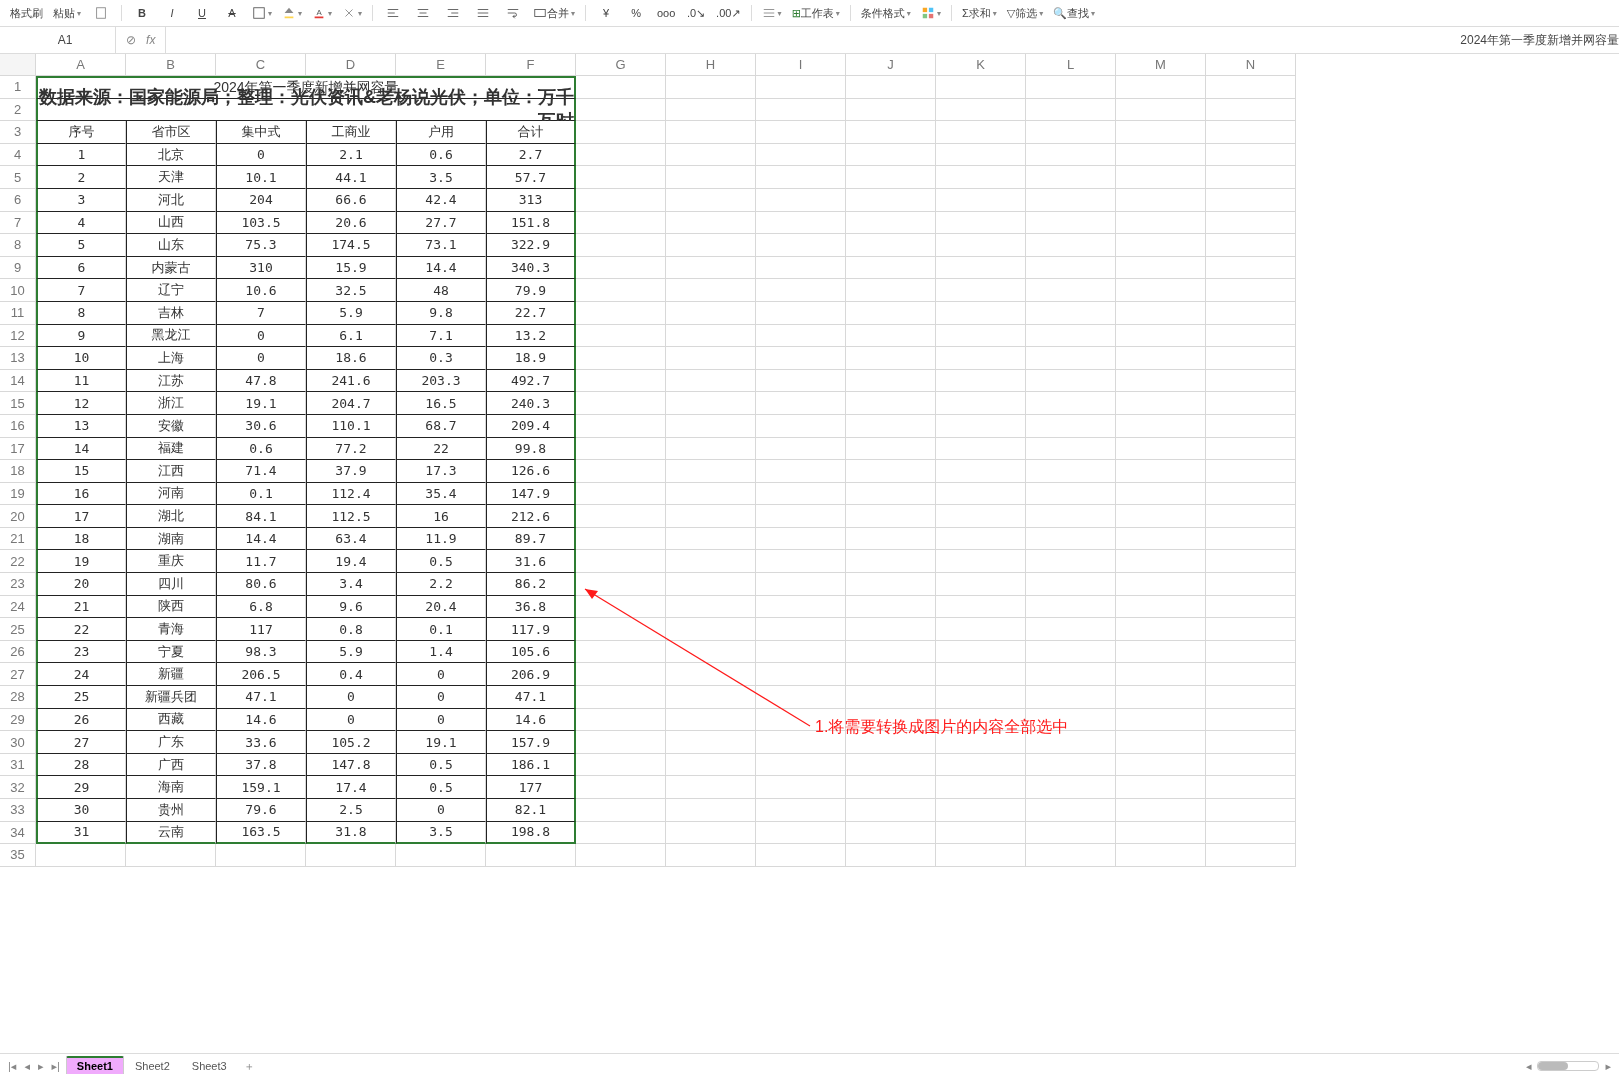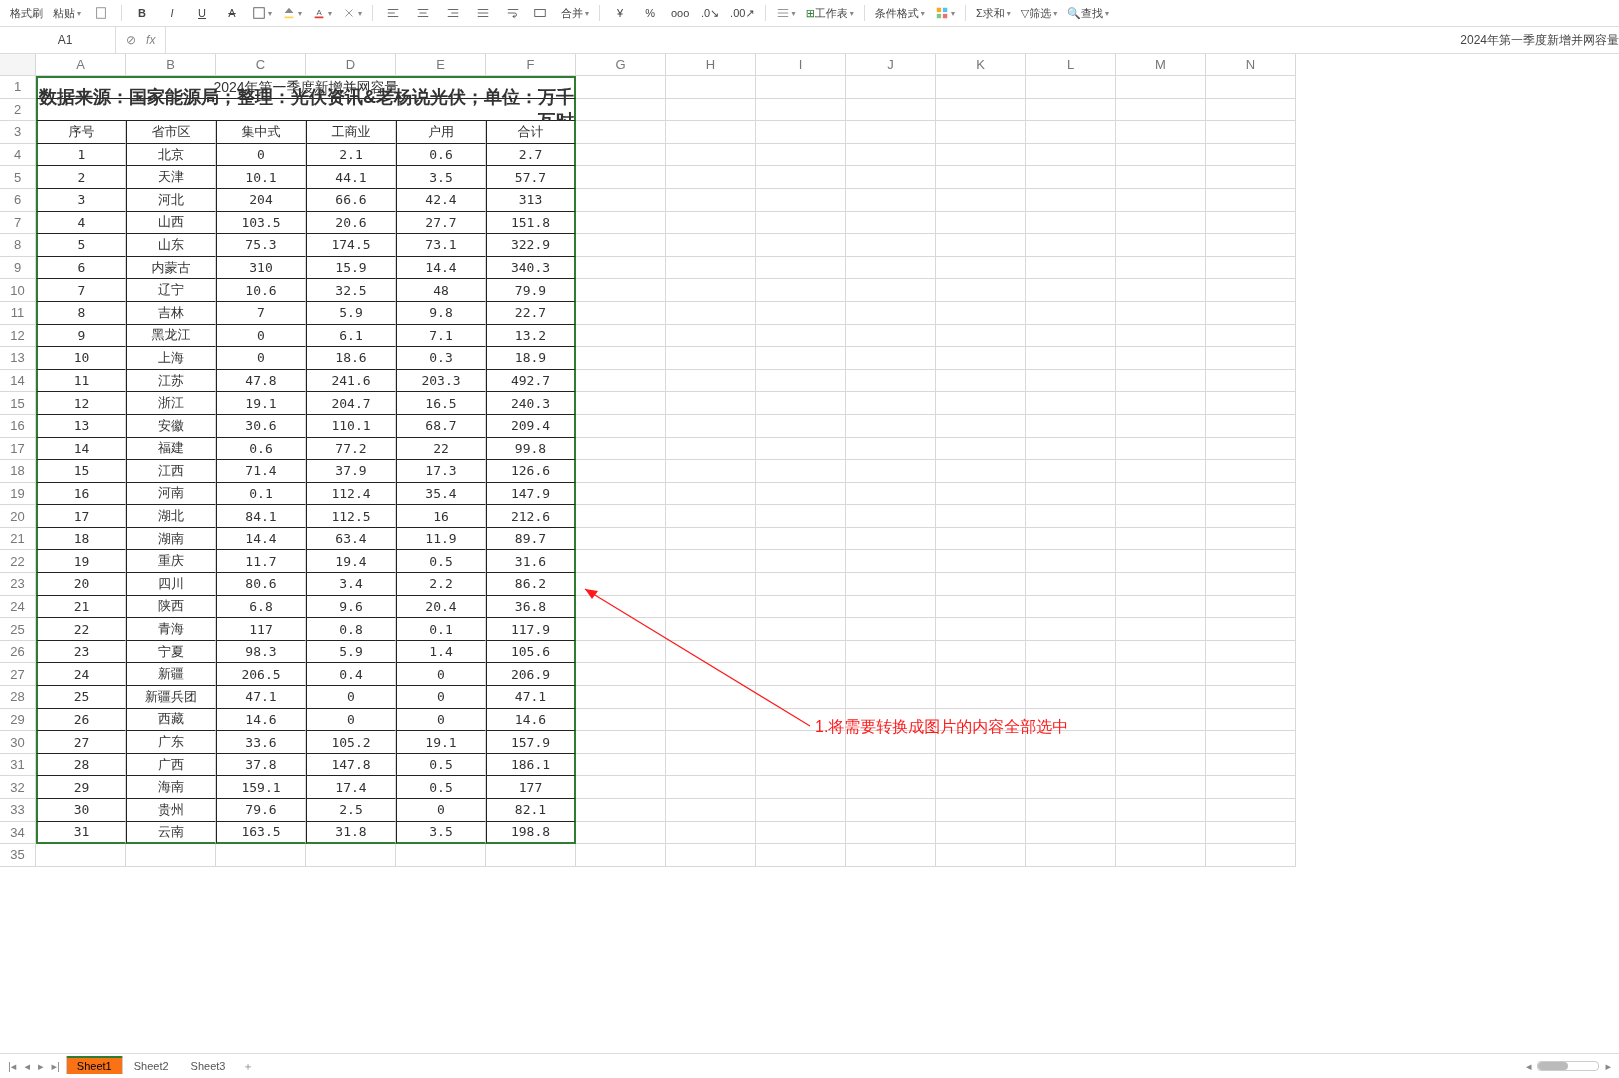--- a/index.html
+++ b/index.html
@@ -44,21 +44,21 @@
   .tbl-left{border-left:1px solid #222;}
   .tbl-right{border-right:1px solid #222;}
   .tbl-bottom{border-bottom:1px solid #222;}
   
   .anno{position:absolute;pointer-events:none;}
   .anno-text{position:absolute;color:#ff1a1a;font-size:16px;white-space:nowrap;}
   
   .sheetbar{height:24px;border-top:1px solid var(--tb-sep);display:flex;align-items:center;font-size:11px;user-select:none;padding:0 6px;gap:4px;}
   .sheetbar .nav{color:#888;cursor:pointer;padding:0 2px;}
   .sheet-tab{padding:2px 10px;cursor:pointer;border:1px solid transparent;border-bottom:none;color:#555;}
-  .sheet-tab.active{color:#000;font-weight:400;border-color:#ccc;background:#f97316;border-top:2px solid #2d7d32;border-radius:2px 2px 0 0;}
+  .sheet-tab.active{color:#000;font-weight:700;border-color:#ccc;background:#f0abfc;border-top:2px solid #2d7d32;border-radius:2px 2px 0 0;}
   .sheetbar .spacer{flex:1;}
   .sheetbar .scroll-ind{width:60px;height:8px;border:1px solid #ccc;border-radius:4px;position:relative;}
   .sheetbar .scroll-ind::before{content:"";position:absolute;left:0;top:0;width:30px;height:100%;background:#bbb;border-radius:4px;}
 </style>
 </head>
 <body>
 
 <div class="app">
 
   <div class="toolbar">
@@ -119,21 +119,21 @@
       </span>
     <span class="tb-btn tb-icon">
         <svg viewBox="0 0 16 16">
           <path d="M2 4h12M2 8h8a2 2 0 010 4H8m0 0l2-2m-2 2l2 2" stroke="#555" fill="none"></path>
         </svg>
       </span>
     <span class="tb-btn tb-dd tb-icon">
         <svg viewBox="0 0 16 16">
           <rect x="2" y="4" width="12" height="8" fill="none" stroke="#555"></rect>
         </svg>
-        <span style="margin-left:14px">合并</span>
+        <span style="margin-left:0">合并</span>
       </span>
     <span class="tb-sep"></span>
     <span class="tb-btn">¥</span>
     <span class="tb-btn">%</span>
     <span class="tb-btn">ooo</span>
     <span class="tb-btn">.0↘</span>
     <span class="tb-btn">.00↗</span>
     <span class="tb-sep"></span>
     <span class="tb-btn tb-dd tb-icon">
         <svg viewBox="0 0 16 16">

